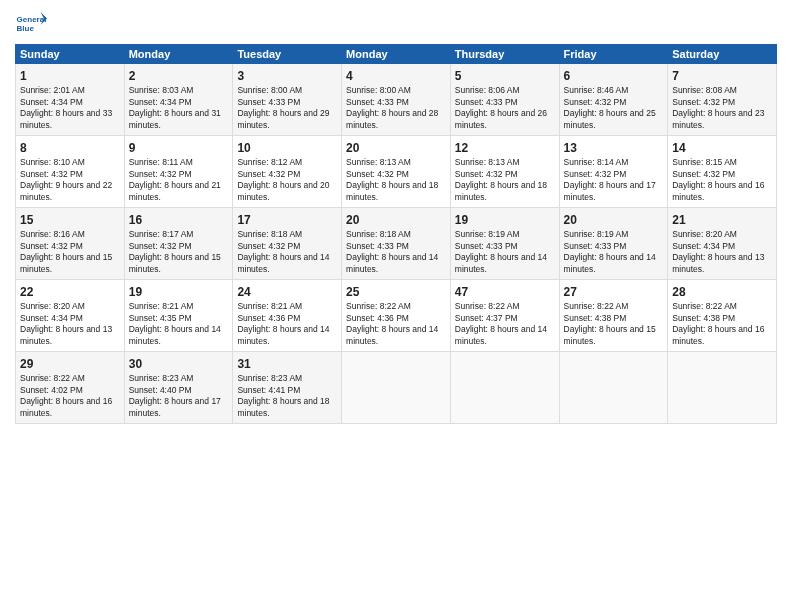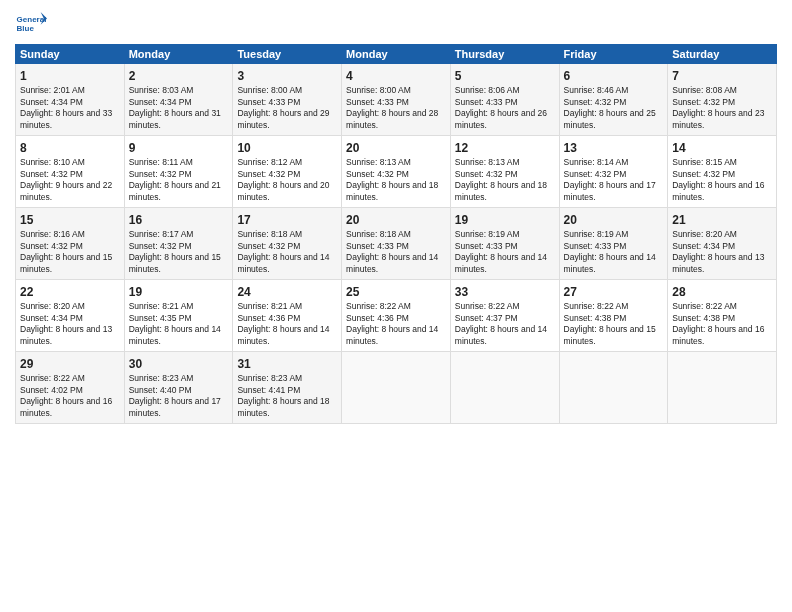--- a/index.html
+++ b/index.html
@@ -138,21 +138,21 @@
           <td><span class="day-num">20</span><span>Sunrise: 8:18 AM</span><br><span>Sunset: 4:33 PM</span><br><span>Daylight: 8 hours and 14 minutes.</span></td>
           <td><span class="day-num">19</span><span>Sunrise: 8:19 AM</span><br><span>Sunset: 4:33 PM</span><br><span>Daylight: 8 hours and 14 minutes.</span></td>
           <td><span class="day-num">20</span><span>Sunrise: 8:19 AM</span><br><span>Sunset: 4:33 PM</span><br><span>Daylight: 8 hours and 14 minutes.</span></td>
           <td><span class="day-num">21</span><span>Sunrise: 8:20 AM</span><br><span>Sunset: 4:34 PM</span><br><span>Daylight: 8 hours and 13 minutes.</span></td>
         </tr>
         <tr>
           <td><span class="day-num">22</span><span>Sunrise: 8:20 AM</span><br><span>Sunset: 4:34 PM</span><br><span>Daylight: 8 hours and 13 minutes.</span></td>
           <td><span class="day-num">19</span><span>Sunrise: 8:21 AM</span><br><span>Sunset: 4:35 PM</span><br><span>Daylight: 8 hours and 14 minutes.</span></td>
           <td><span class="day-num">24</span><span>Sunrise: 8:21 AM</span><br><span>Sunset: 4:36 PM</span><br><span>Daylight: 8 hours and 14 minutes.</span></td>
           <td><span class="day-num">25</span><span>Sunrise: 8:22 AM</span><br><span>Sunset: 4:36 PM</span><br><span>Daylight: 8 hours and 14 minutes.</span></td>
-          <td><span class="day-num">33</span><span>Sunrise: 8:22 AM</span><br><span>Sunset: 4:37 PM</span><br><span>Daylight: 8 hours and 14 minutes.</span></td>
+          <td><span class="day-num">47</span><span>Sunrise: 8:22 AM</span><br><span>Sunset: 4:37 PM</span><br><span>Daylight: 8 hours and 14 minutes.</span></td>
           <td><span class="day-num">27</span><span>Sunrise: 8:22 AM</span><br><span>Sunset: 4:38 PM</span><br><span>Daylight: 8 hours and 15 minutes.</span></td>
           <td><span class="day-num">28</span><span>Sunrise: 8:22 AM</span><br><span>Sunset: 4:38 PM</span><br><span>Daylight: 8 hours and 16 minutes.</span></td>
         </tr>
         <tr>
           <td><span class="day-num">29</span><span>Sunrise: 8:22 AM</span><br><span>Sunset: 4:02 PM</span><br><span>Daylight: 8 hours and 16 minutes.</span></td>
           <td><span class="day-num">30</span><span>Sunrise: 8:23 AM</span><br><span>Sunset: 4:40 PM</span><br><span>Daylight: 8 hours and 17 minutes.</span></td>
           <td><span class="day-num">31</span><span>Sunrise: 8:23 AM</span><br><span>Sunset: 4:41 PM</span><br><span>Daylight: 8 hours and 18 minutes.</span></td>
           <td class="empty-cell"></td>
           <td class="empty-cell"></td>
           <td class="empty-cell"></td>

